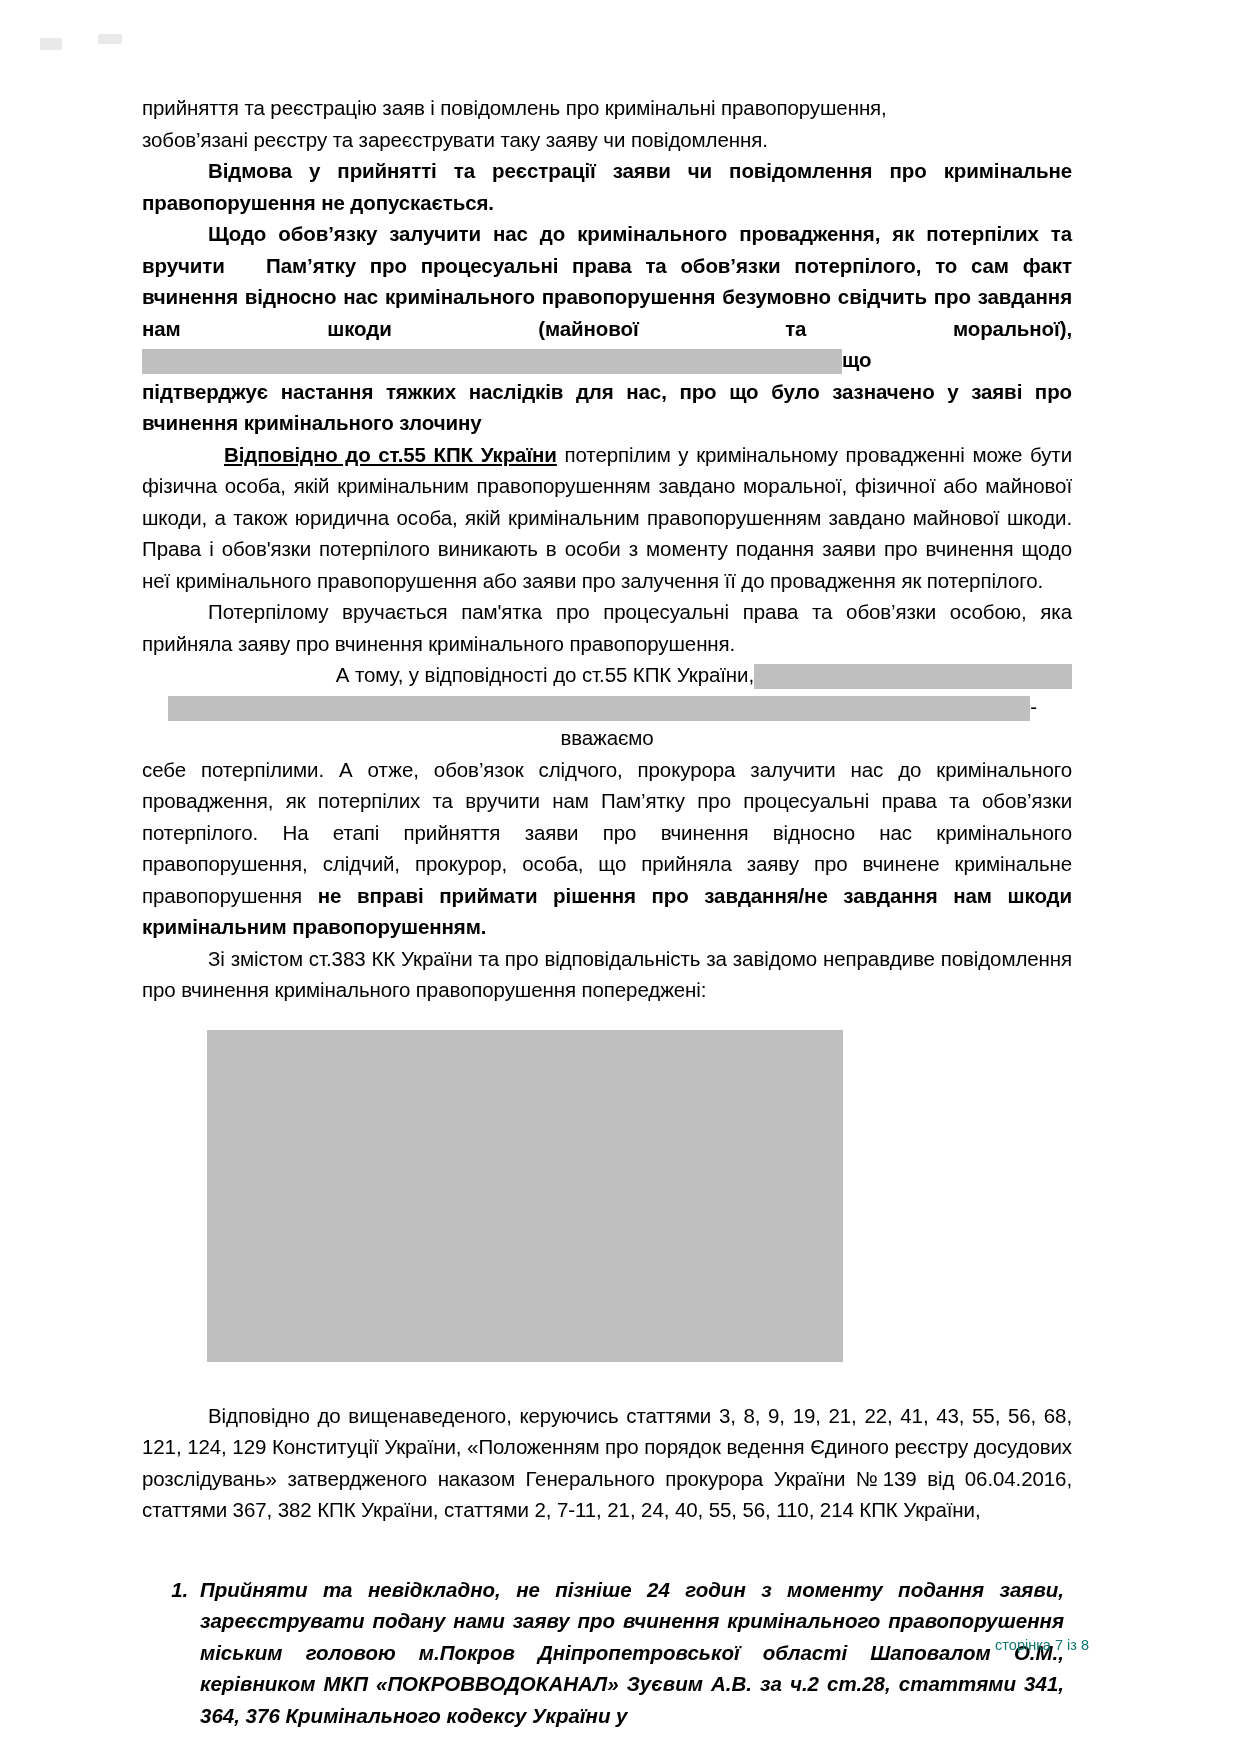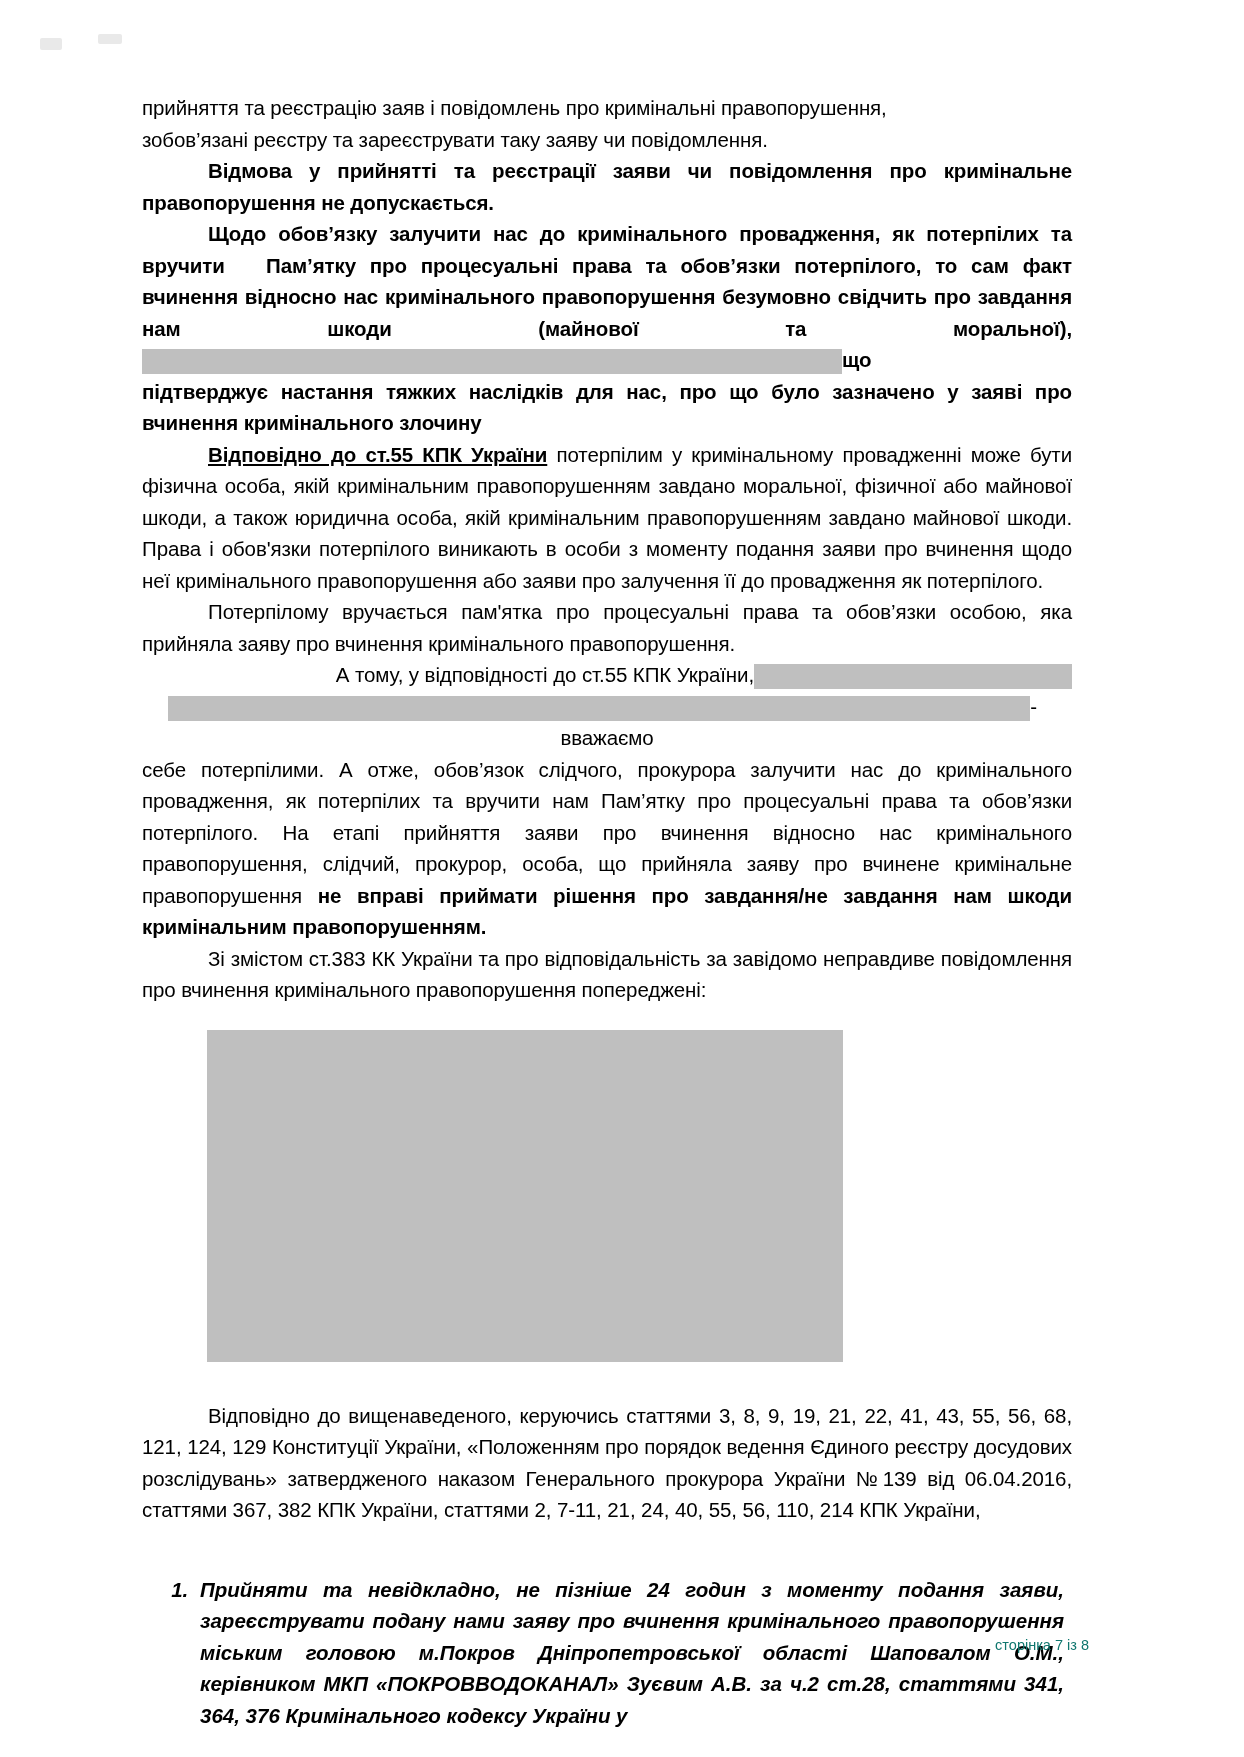--- a/index.html
+++ b/index.html
@@ -38,21 +38,21 @@
     margin: 0;
     font-size: 20.5px;
     line-height: 31.5px;
     text-align: justify;
     text-justify: inter-word;
     letter-spacing: -0.1px;
     word-spacing: 0px;
   }
   p.para.bold { font-weight: bold; }
   p.indent { text-indent: 66px; }
-  .u { text-decoration: underline; }
+  .u { text-decoration: underline; margin-left: 16px; }
   .b { font-weight: bold; }
 
   
   .redact {
     display: inline-block;
     background: #bfbfbf;
     vertical-align: middle;
     height: 25px;
   }
 

